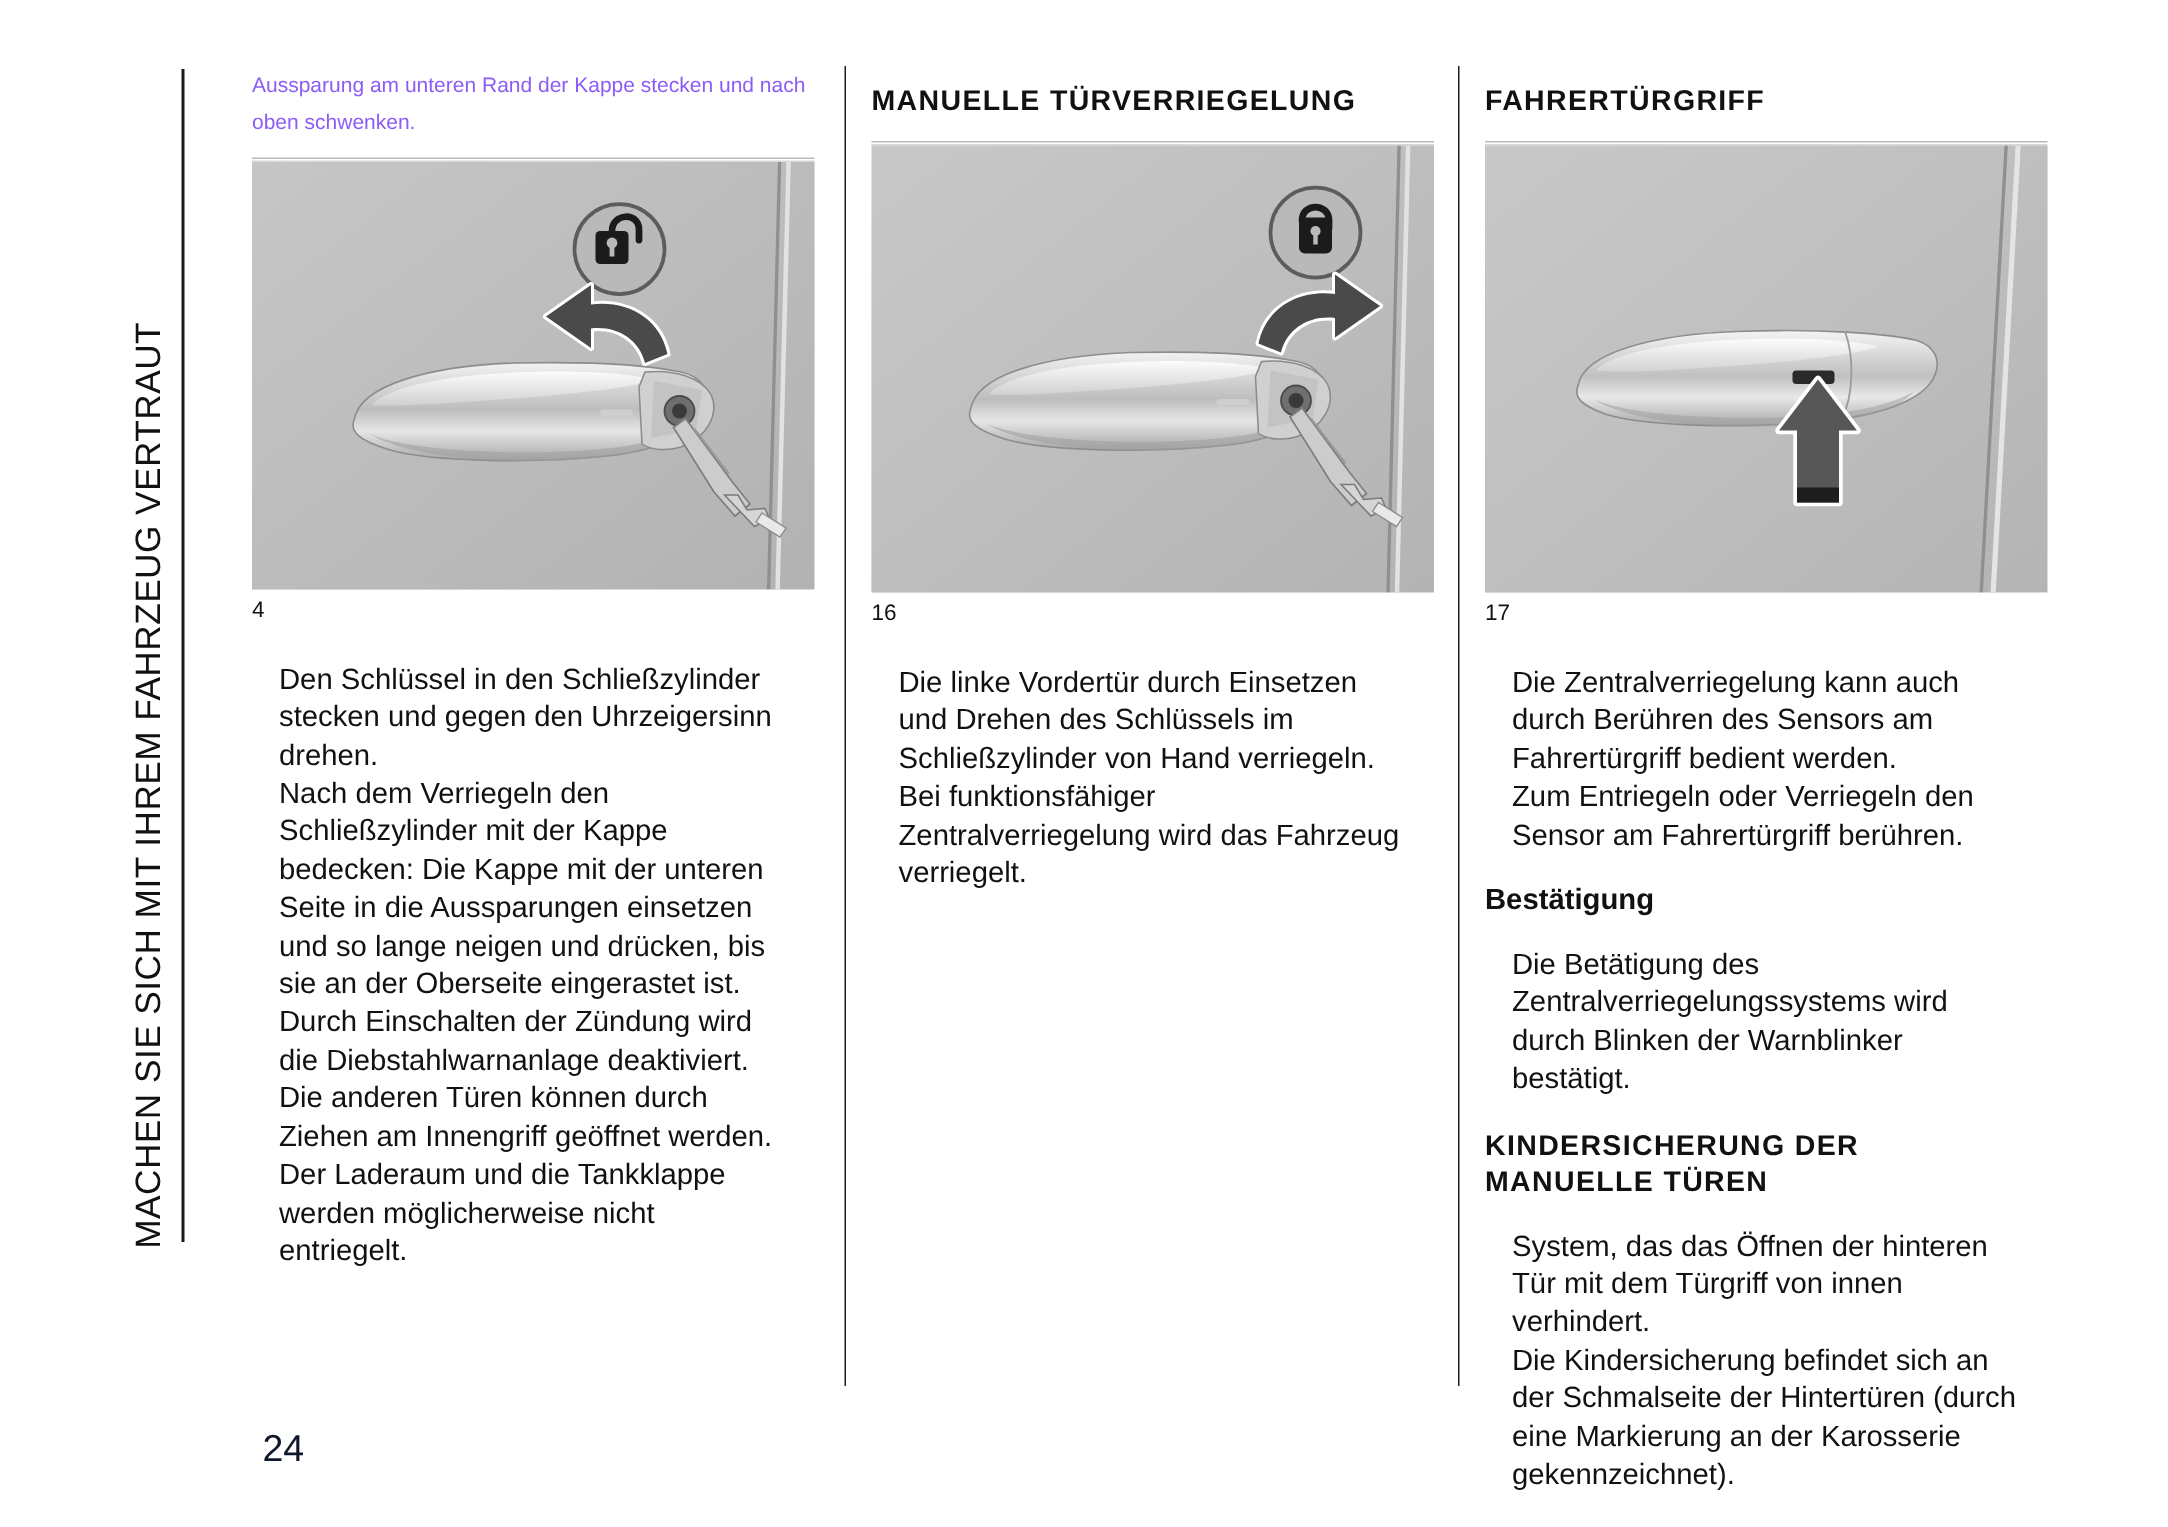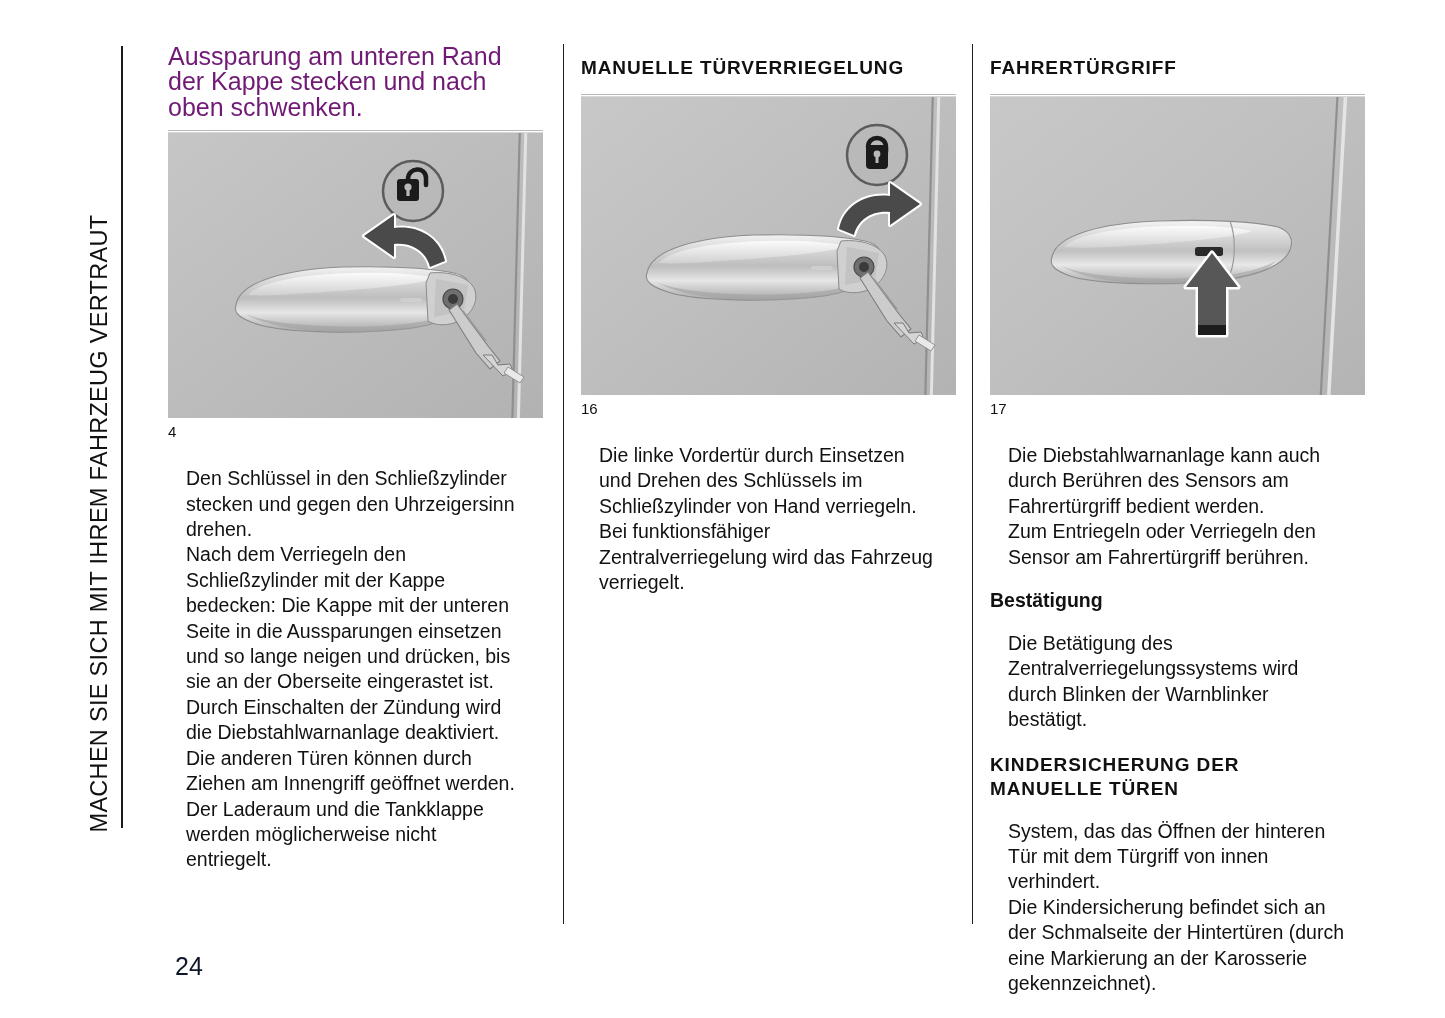--- a/index.html
+++ b/index.html
@@ -100,24 +100,24 @@
 
   
   .body-text {
     font-size: 19.5px;
     line-height: 25.4px;
     margin: 18px;
     color: #111;
     white-space: pre-line;
   }
   .lead-text {
-    font-size: 25px;
+    font-size: 14px;
     line-height: 25.4px;
     margin: 0 0 10px 0;
-    color: #701a75;
+    color: #8b5cf6;
     white-space: pre-line;
   }
   .gap-before { margin-top: 25px; }
 
   
   .figure {
     margin: 0;
   }
   .figure-topline {
     width: 100%;
@@ -357,21 +357,21 @@
           <g>
             <path d="M222 156 L248 190 L236 190 L236 238 L208 238 L208 190 L196 190 Z" fill="#575757" stroke="#ffffff" stroke-width="5" stroke-linejoin="round"></path>
             <path d="M222 156 L248 190 L236 190 L236 238 L208 238 L208 190 L196 190 Z" fill="#575757"></path>
             <rect x="208" y="228" width="28" height="10" fill="#1d1d1d"></rect>
           </g>
         </svg>
       </div>
       <figcaption class="figure-caption">17</figcaption>
     </figure>
 
-    <p class="body-text gap-before">Die Diebstahlwarnanlage kann auch durch Berühren des Sensors am Fahrertürgriff bedient werden.
+    <p class="body-text gap-before">Die Zentralverriegelung kann auch durch Berühren des Sensors am Fahrertürgriff bedient werden.
 Zum Entriegeln oder Verriegeln den Sensor am Fahrertürgriff berühren.</p>
 
     <h3 class="sub-heading-bold">Bestätigung</h3>
 
     <p class="body-text">Die Betätigung des Zentralverriegelungssystems wird durch Blinken der Warnblinker bestätigt.</p>
 
     <h3 class="sub-heading-caps" style="white-space: pre-line;">KINDERSICHERUNG DER
 MANUELLE TÜREN</h3>
 
     <p class="body-text">System, das das Öffnen der hinteren Tür mit dem Türgriff von innen verhindert.

